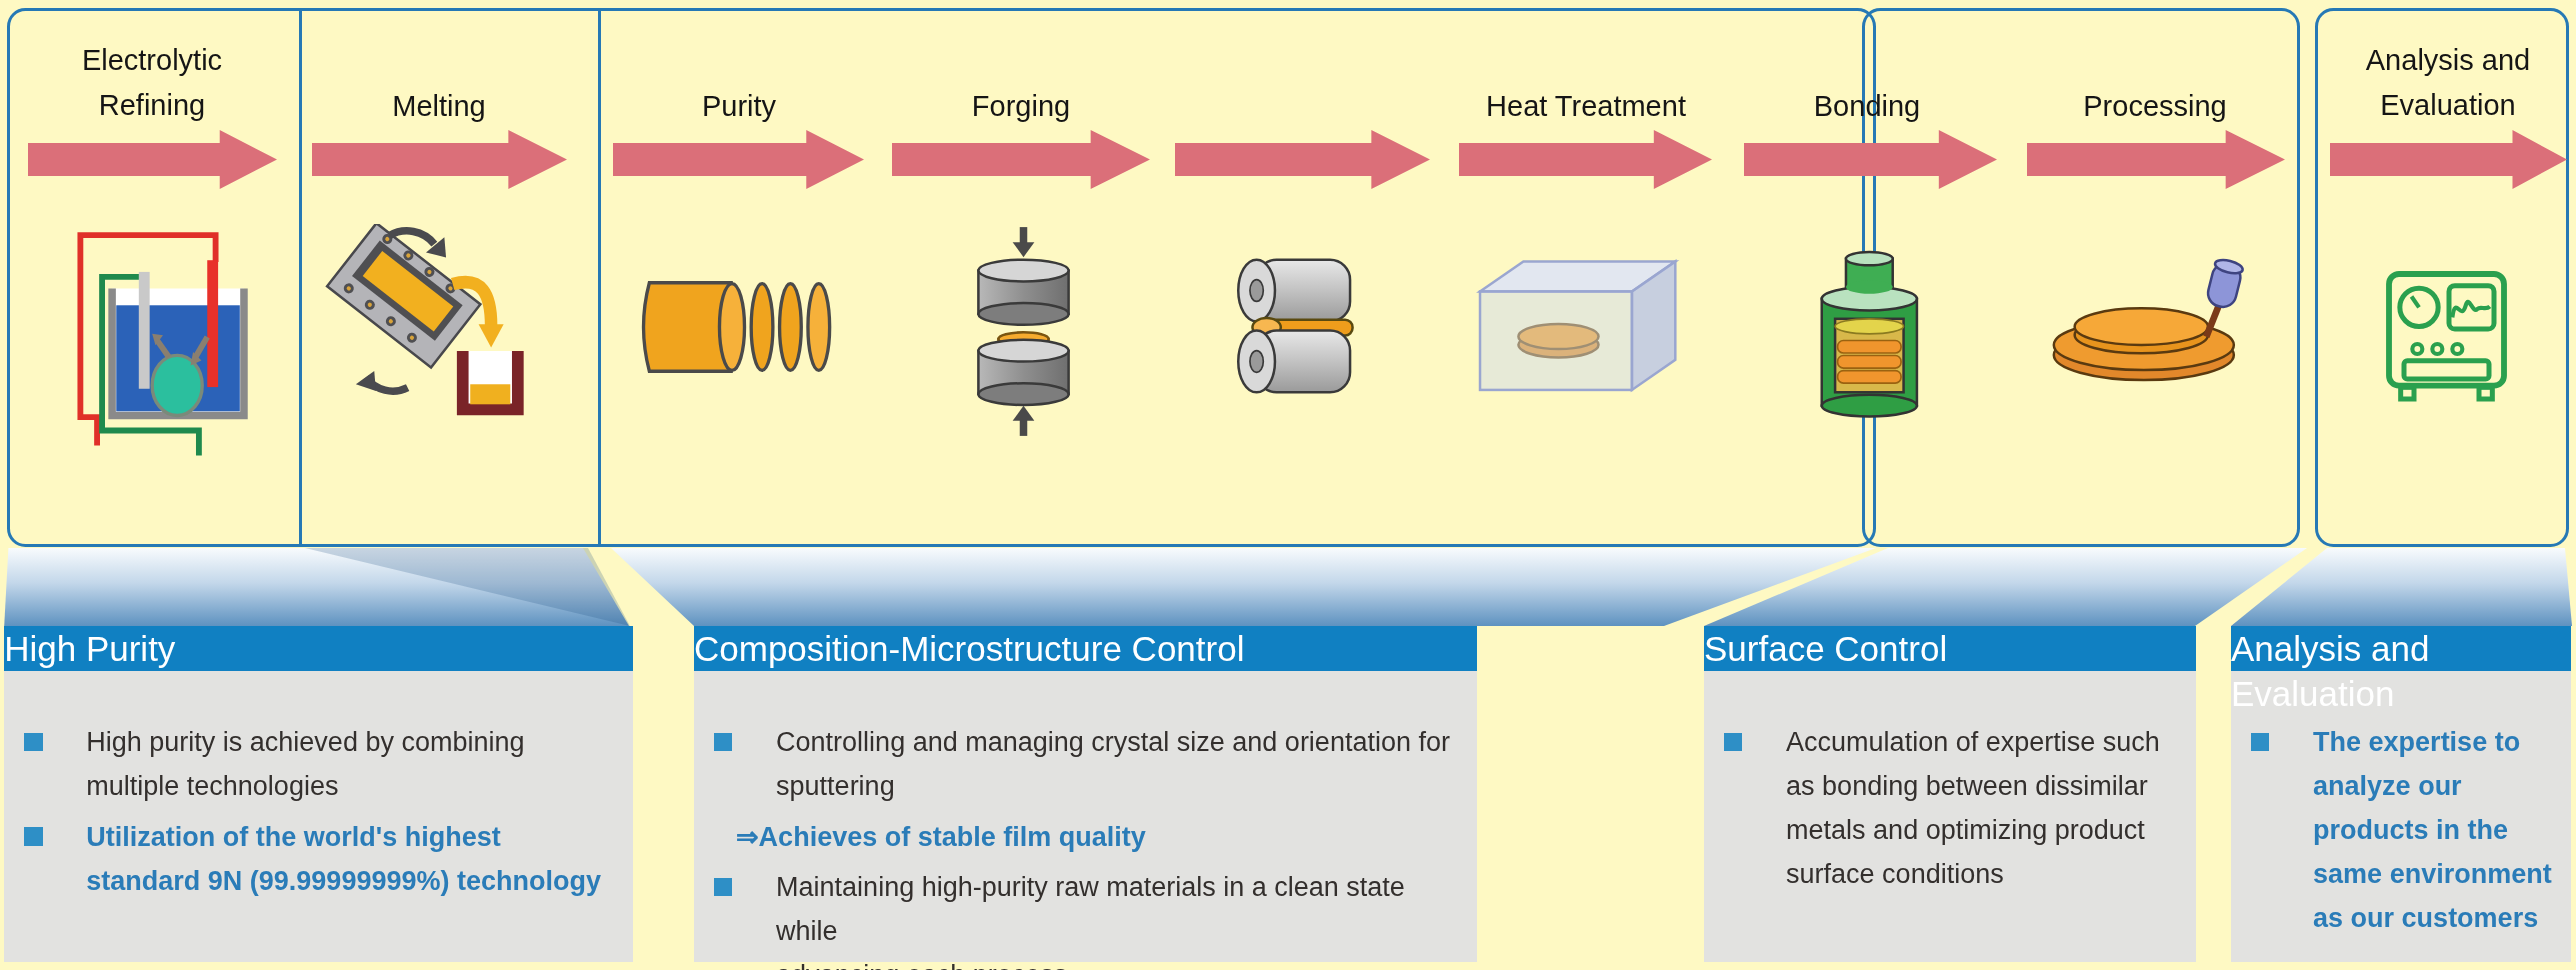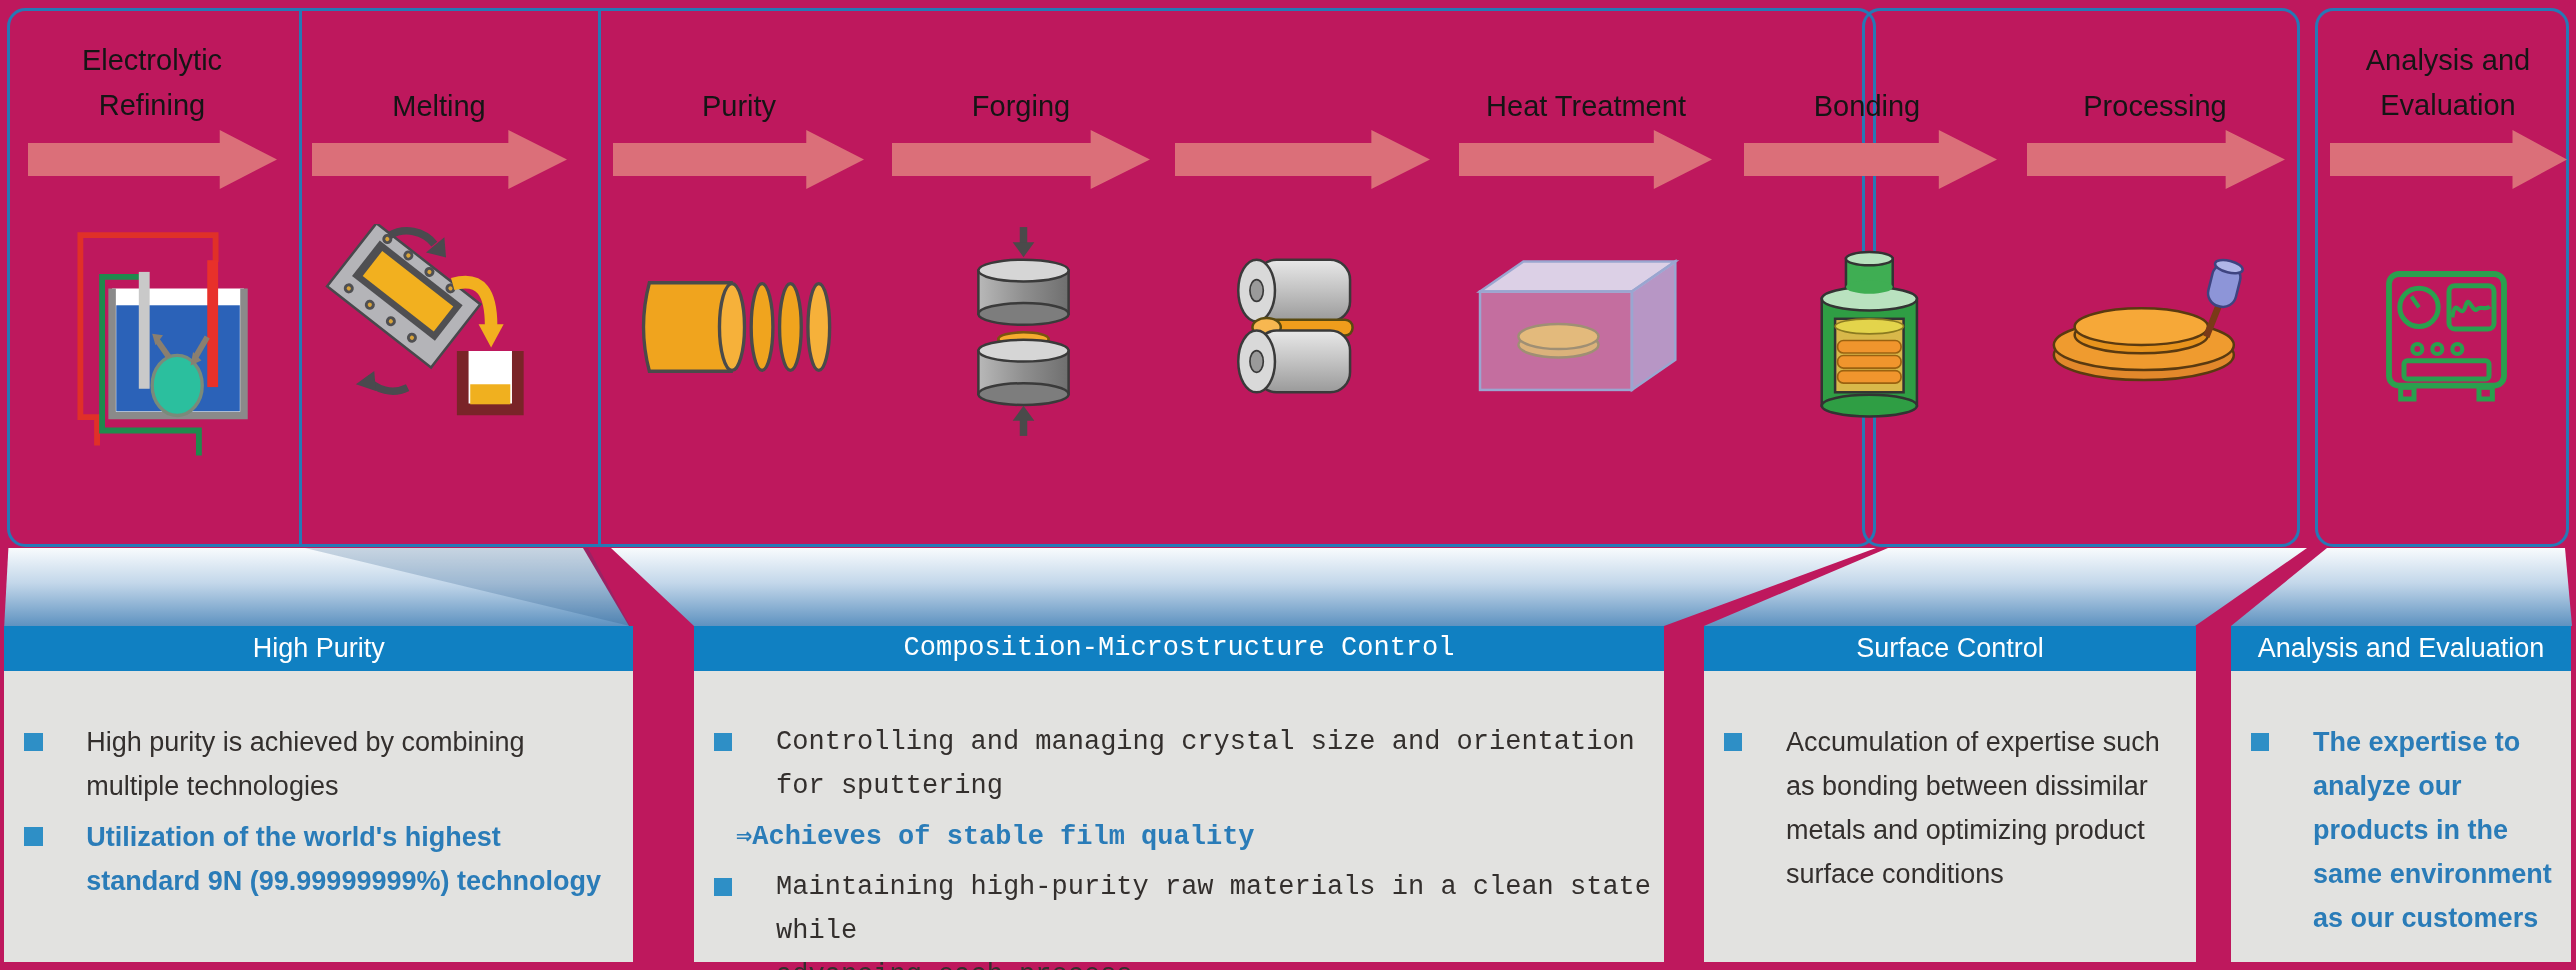--- a/index.html
+++ b/index.html
@@ -1,16 +1,16 @@
 <!DOCTYPE html>
 <html style="font-size:13.4px"><head>
 <meta charset="utf-8">
 <style>
   html,body{margin:0;padding:0;background:#ffffff;}
-  #canvas{position:relative;width:2576px;height:970px;background:#be185d;
+  #canvas{position:relative;width:2576px;height:970px;background:#fef9c3;
           font-family:"Liberation Sans",sans-serif;overflow:hidden;}
 
   
   .fbox{position:absolute;border:3.3px solid #2679b5;border-radius:18.4px;background:transparent;z-index:2;box-sizing:border-box;}
   .vdiv{position:absolute;top:8.4px;height:539px;width:3.3px;background:#2679b5;z-index:2;}
 
   
   .lbl{position:absolute;width:368px;text-align:center;color:#151515;font-size:29px;line-height:45px;
        white-space:pre-line;z-index:3;}
   .lbl1{top:84px;} .lbl2{top:38px;}
@@ -20,21 +20,21 @@
   .icon svg{display:block;width:100%;height:100%;}
 
   
   .band{position:absolute;left:0;top:548px;width:2576px;height:78px;z-index:1;}
   .funnel{position:absolute;left:0;top:0;width:2576px;height:78px;
           background:linear-gradient(180deg,#f8fbfd 0%,#c3d7ea 45%,#5e92c0 100%);}
   .wedge{position:absolute;left:0;top:0;width:2576px;height:78px;background:rgba(26,77,128,0.22);}
 
   
   .panel{position:absolute;top:626px;}
-  .phead{height:45px;background:#1080c2;color:#ffffff;font-size:27px;line-height:45px;text-align:center;}
+  .phead{height:45px;background:#1080c2;color:#ffffff;font-size:35px;line-height:45px;}
   .pbody{background:#e2e2e0;height:291px;box-sizing:border-box;padding:49px 11.7px 0 20px;}
   .li{display:flex;align-items:flex-start;margin-bottom:6.7px;gap:32px;}
   .sq{flex:0 0 18.4px;width:18.4px;height:18.4px;background:#2e8fc6;margin:12.5px 11.7px 0 0;}
   .txt{font-size:27px;line-height:44px;color:#332f2d;white-space:pre-line;}
   .blue .txt{color:#2a7cb8;font-weight:bold;}
   .sub{font-size:27px;line-height:44px;color:#2a7cb8;font-weight:bold;margin:0 0 6.7px 22px;white-space:pre-line;}
 </style>
 </head>
 <body>
 
@@ -244,21 +244,21 @@
 multiple technologies</span>
       </div>
       <div class="li blue">
         <span class="sq"></span>
         <span class="txt">Utilization of the world's highest
 standard 9N (99.99999999%) technology</span>
       </div>
     </div>
   </div>
 
-  <div class="panel" style="left:694px;width:970px;font-family:Liberation Mono, monospace;">
+  <div class="panel" style="left:694px;width:783px;">
     <div class="phead">Composition-Microstructure Control</div>
     <div class="pbody">
       <div class="li">
         <span class="sq"></span>
         <span class="txt">Controlling and managing crystal size and orientation for sputtering</span>
       </div>
       <div class="sub">⇒Achieves of stable film quality</div>
       <div class="li">
         <span class="sq"></span>
         <span class="txt">Maintaining high-purity raw materials in a clean state while

